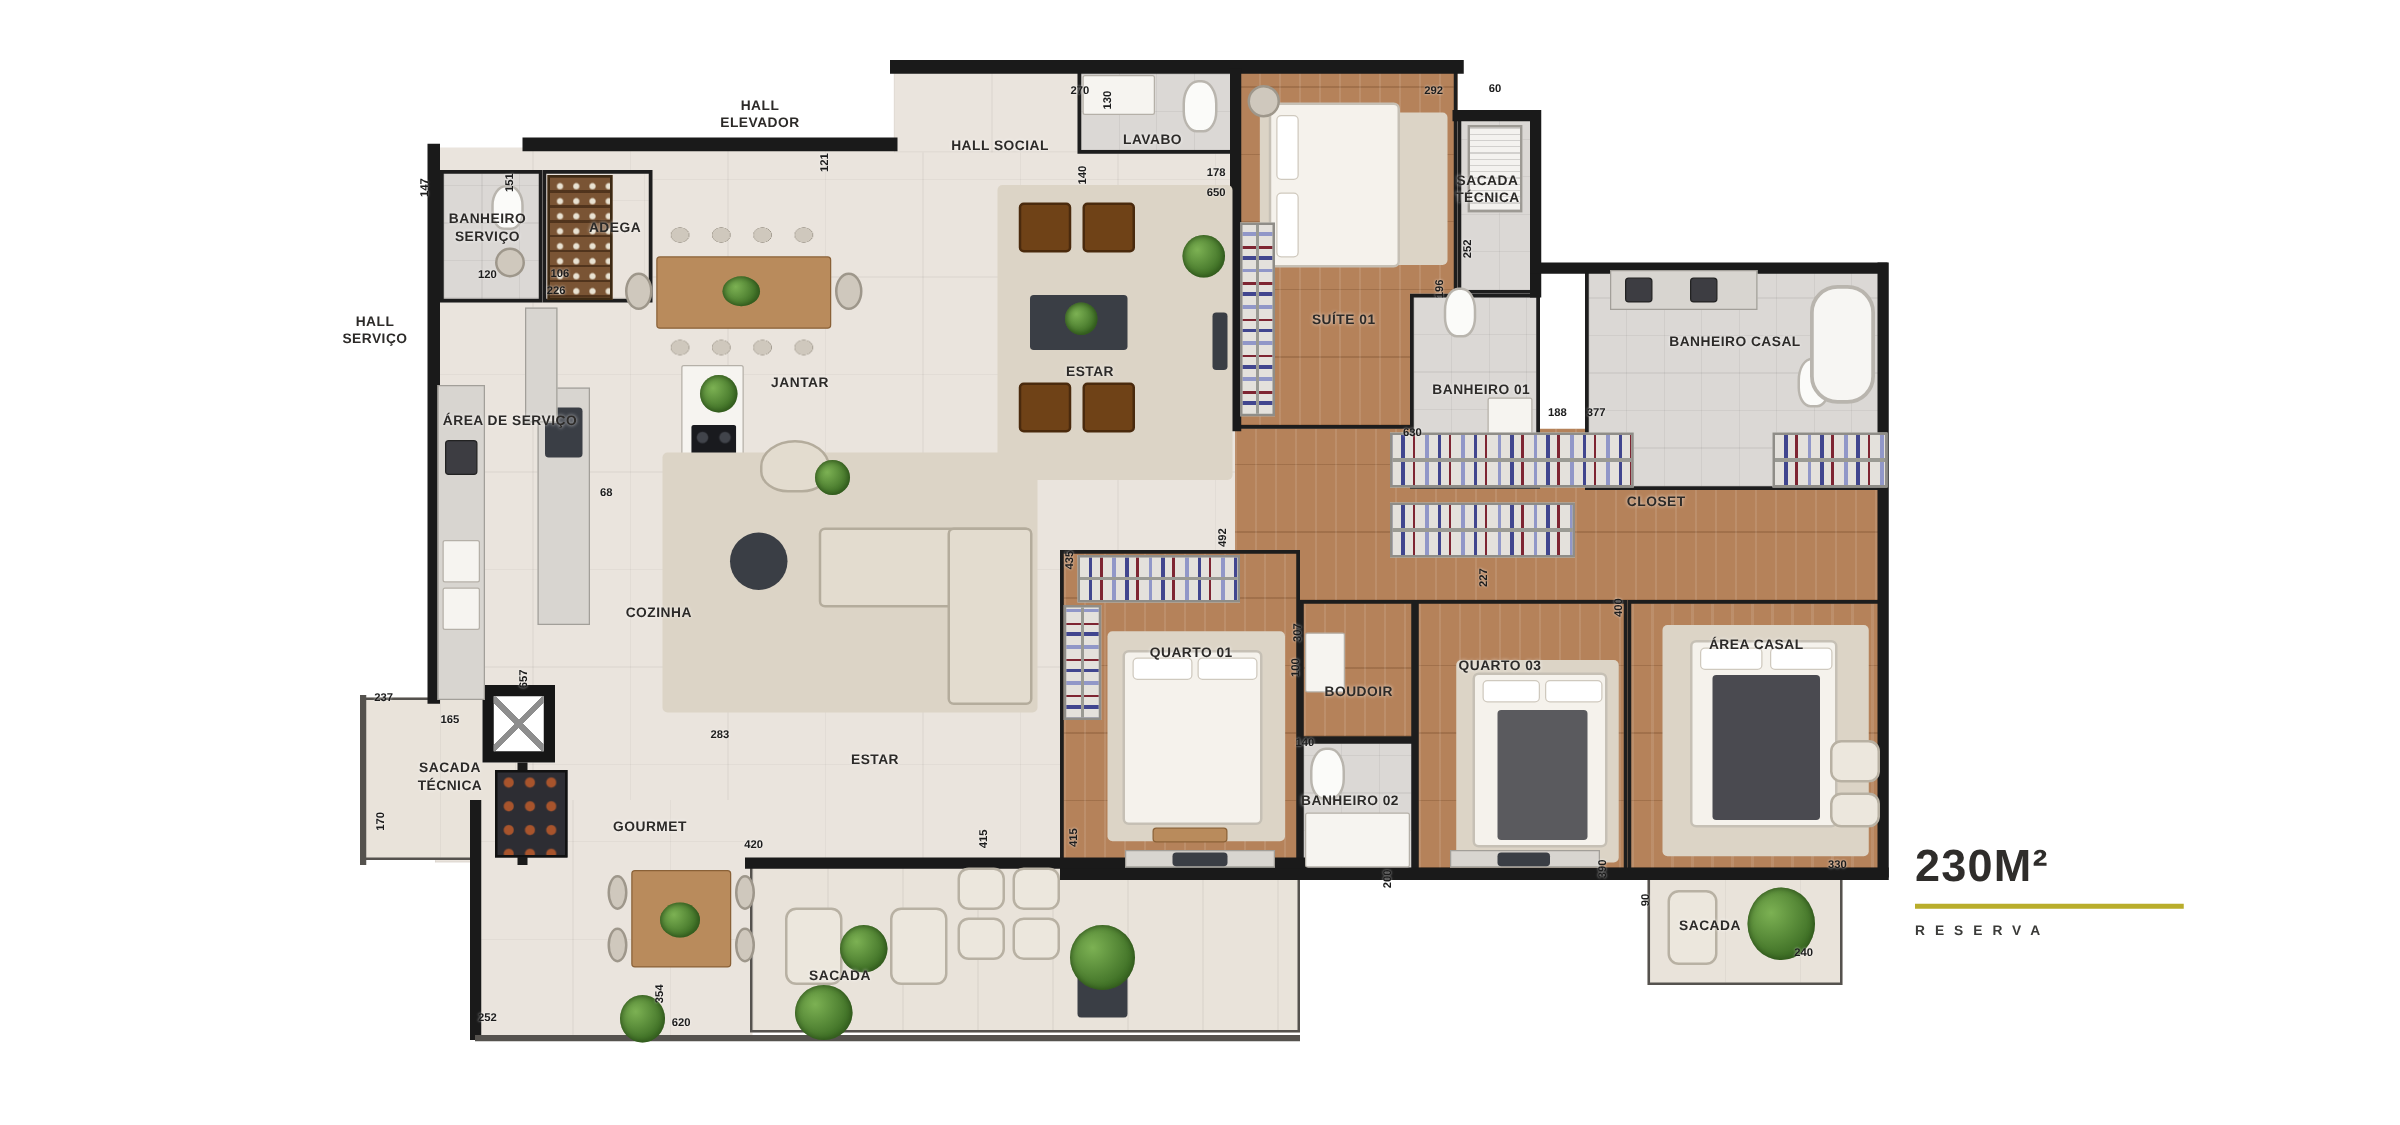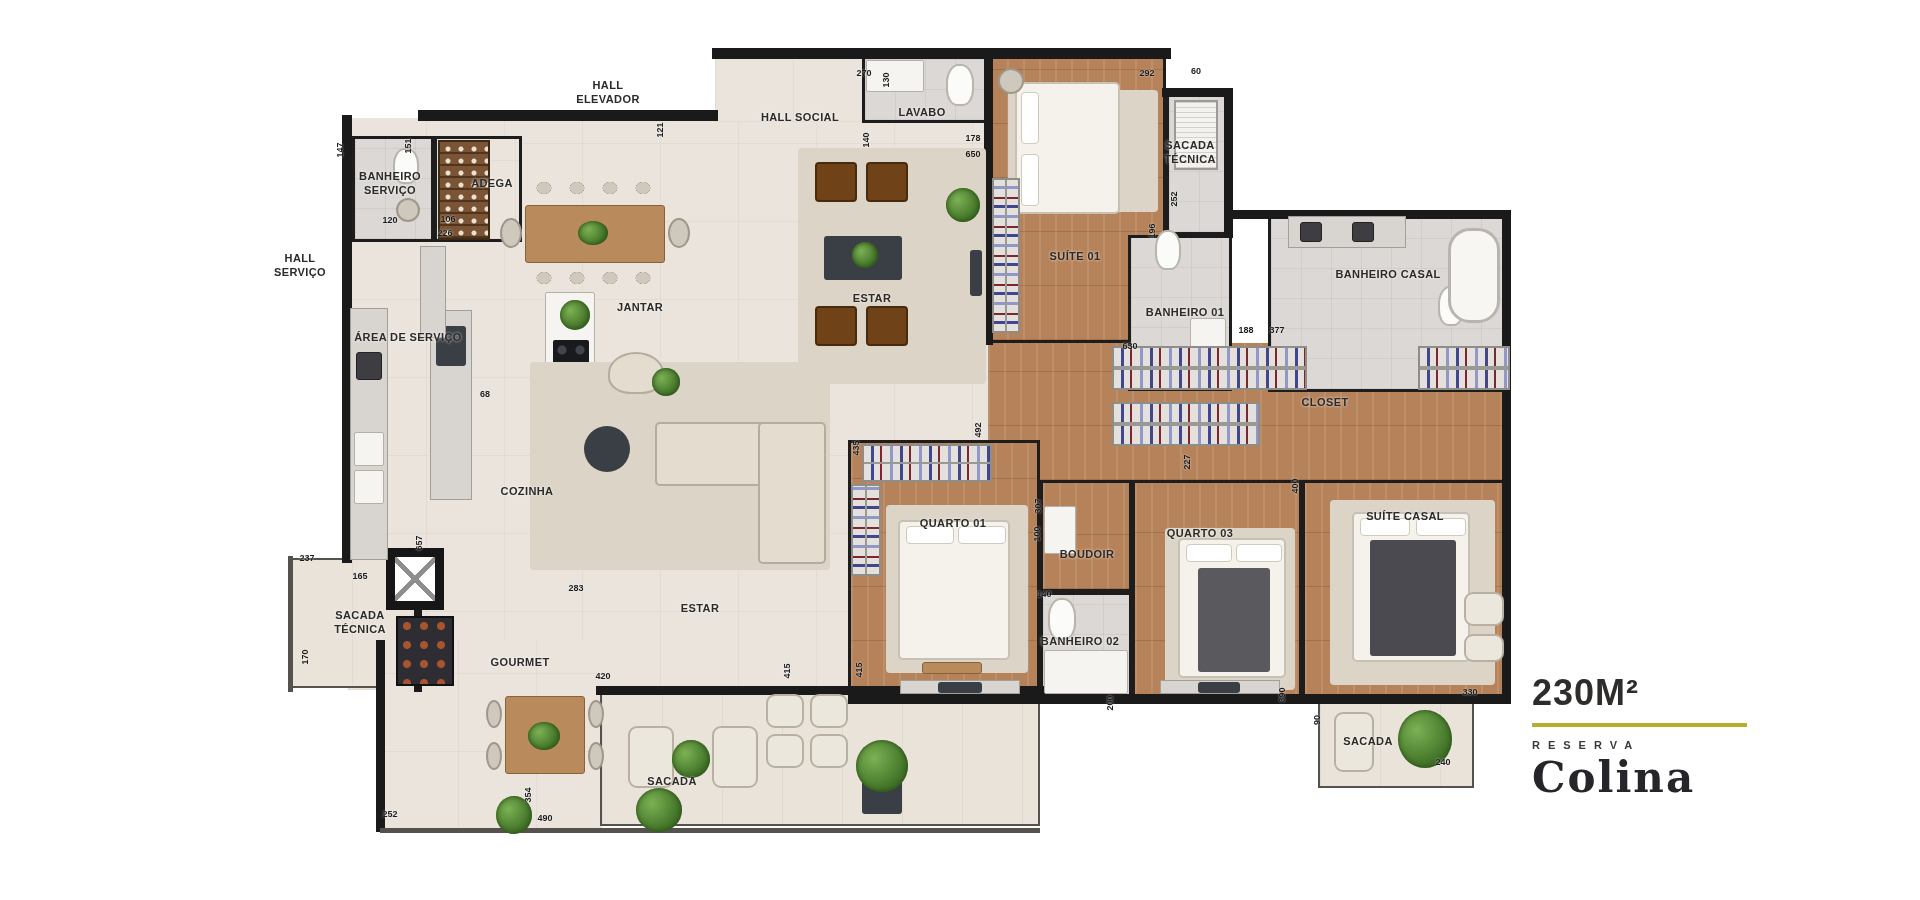--- a/index.html
+++ b/index.html
@@ -263,21 +263,21 @@
       <span class="room-label" style="left: 1325px; top: 402px;">CLOSET</span>
       <span class="room-label" style="left: 527px; top: 491px;">COZINHA</span>
       <span class="room-label" style="left: 360px; top: 622px;">SACADA
 TÉCNICA</span>
       <span class="room-label" style="left: 700px; top: 608px;">ESTAR</span>
       <span class="room-label" style="left: 520px; top: 662px;">GOURMET</span>
       <span class="room-label" style="left: 953px; top: 523px;">QUARTO 01</span>
       <span class="room-label" style="left: 1087px; top: 554px;">BOUDOIR</span>
       <span class="room-label" style="left: 1080px; top: 641px;">BANHEIRO 02</span>
       <span class="room-label" style="left: 1200px; top: 533px;">QUARTO 03</span>
-      <span class="room-label" style="left: 1405px; top: 516px;">SUÍTE CASAL</span>
+      <span class="room-label" style="left: 1405px; top: 516px;">ÁREA CASAL</span>
       <span class="room-label" style="left: 672px; top: 781px;">SACADA</span>
       <span class="room-label" style="left: 1368px; top: 741px;">SACADA</span>
       <span class="dim v" style="left: 340px; top: 150px;">147</span>
       <span class="dim v" style="left: 408px; top: 146px;">151</span>
       <span class="dim" style="left: 390px; top: 220px;">120</span>
       <span class="dim" style="left: 448px; top: 219px;">106</span>
       <span class="dim" style="left: 445px; top: 233px;">226</span>
       <span class="dim v" style="left: 660px; top: 130px;">121</span>
       <span class="dim" style="left: 864px; top: 73px;">270</span>
       <span class="dim v" style="left: 886px; top: 80px;">130</span>
@@ -293,36 +293,35 @@
       <span class="dim" style="left: 1130px; top: 346px;">630</span>
       <span class="dim" style="left: 485px; top: 394px;">68</span>
       <span class="dim v" style="left: 419px; top: 543px;">657</span>
       <span class="dim" style="left: 307px; top: 558px;">237</span>
       <span class="dim" style="left: 360px; top: 576px;">165</span>
       <span class="dim v" style="left: 305px; top: 657px;">170</span>
       <span class="dim" style="left: 576px; top: 588px;">283</span>
       <span class="dim" style="left: 603px; top: 676px;">420</span>
       <span class="dim" style="left: 390px; top: 814px;">252</span>
       <span class="dim v" style="left: 528px; top: 795px;">354</span>
-      <span class="dim" style="left: 545px; top: 818px;">490</span>
+      <span class="dim" style="left: 545px; top: 818px;">620</span>
       <span class="dim v" style="left: 978px; top: 430px;">492</span>
       <span class="dim v" style="left: 856px; top: 448px;">435</span>
       <span class="dim v" style="left: 1187px; top: 462px;">227</span>
       <span class="dim v" style="left: 1295px; top: 486px;">400</span>
       <span class="dim v" style="left: 1038px; top: 506px;">307</span>
       <span class="dim v" style="left: 1037px; top: 534px;">100</span>
       <span class="dim" style="left: 1044px; top: 594px;">140</span>
       <span class="dim v" style="left: 787px; top: 671px;">415</span>
       <span class="dim v" style="left: 859px; top: 670px;">415</span>
       <span class="dim v" style="left: 1110px; top: 703px;">200</span>
       <span class="dim v" style="left: 1282px; top: 695px;">390</span>
       <span class="dim" style="left: 1470px; top: 692px;">330</span>
       <span class="dim v" style="left: 1317px; top: 720px;">90</span>
       <span class="dim" style="left: 1443px; top: 762px;">240</span>
     </div>
 
   <div id="logo">
     <div class="logo-area">230M²</div>
     <div class="logo-rule"></div>
     <div class="logo-reserva">RESERVA</div>
-    <div class="logo-colina">Colina</div>
   </div>
 </div>
 
 </body></html>

